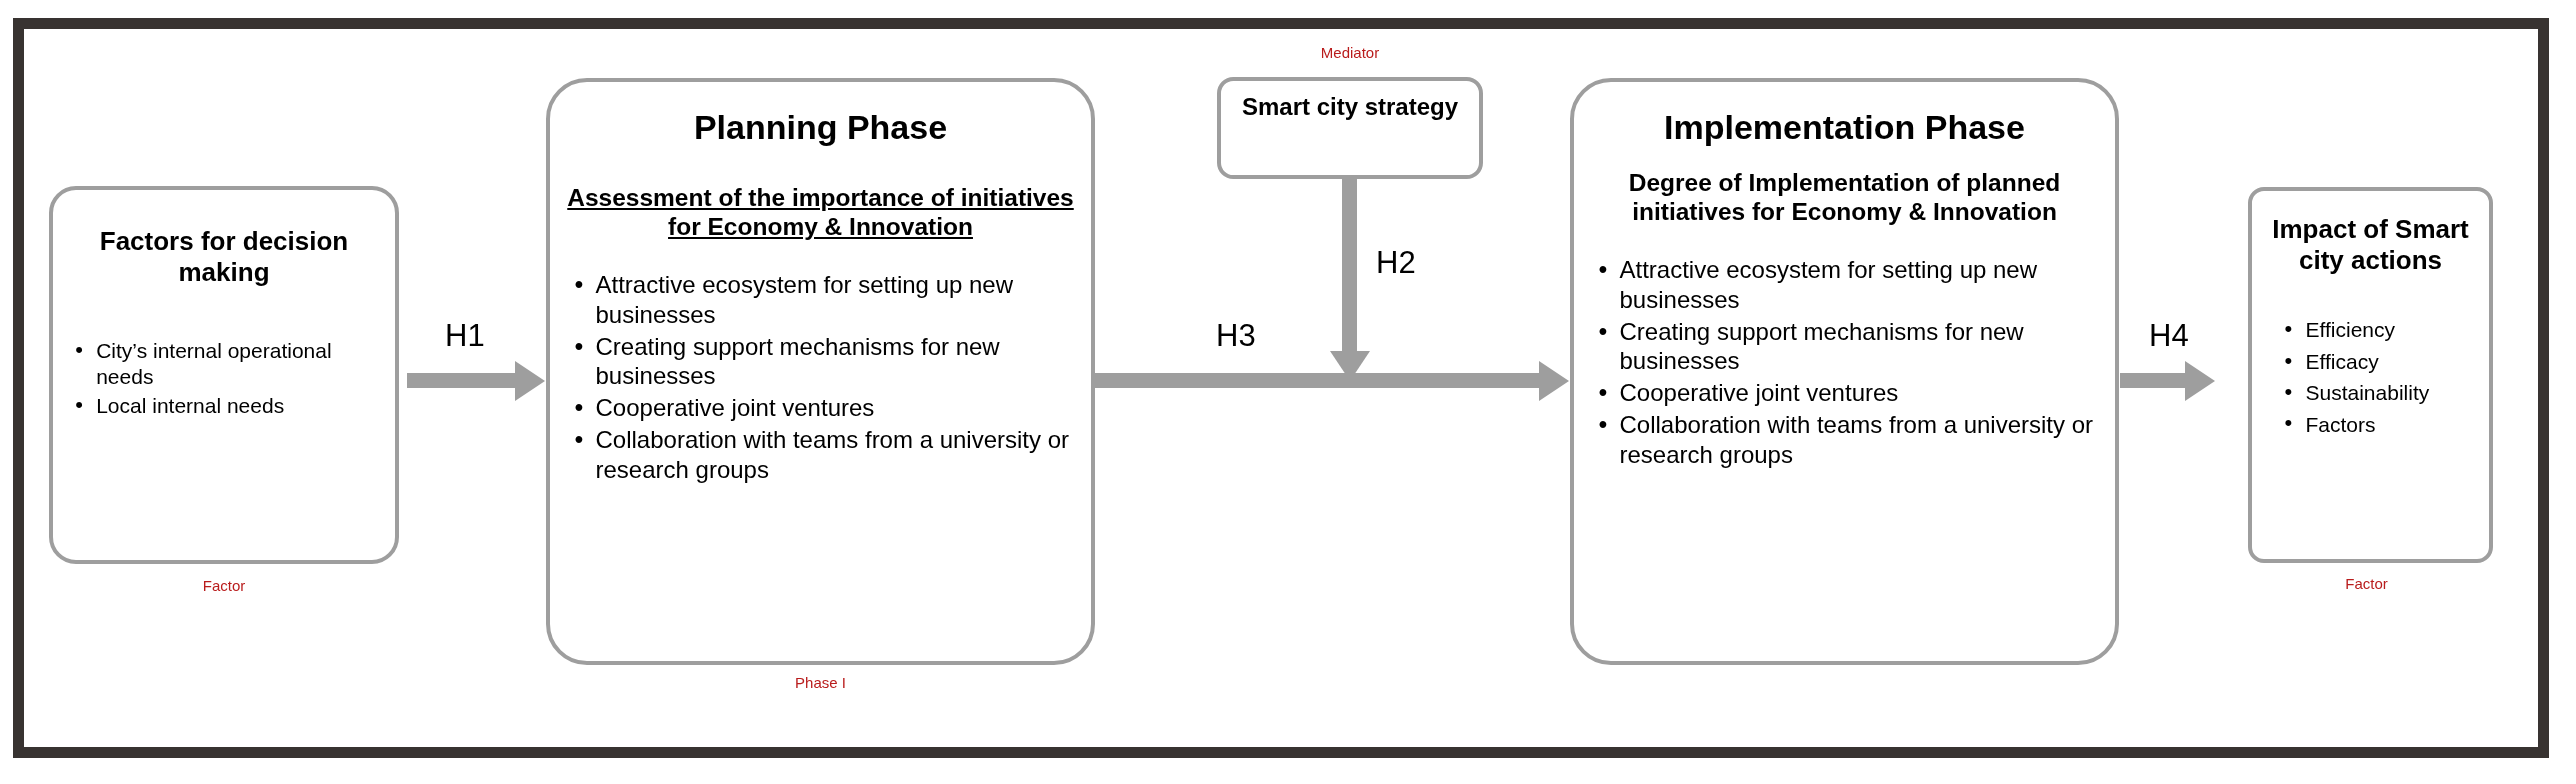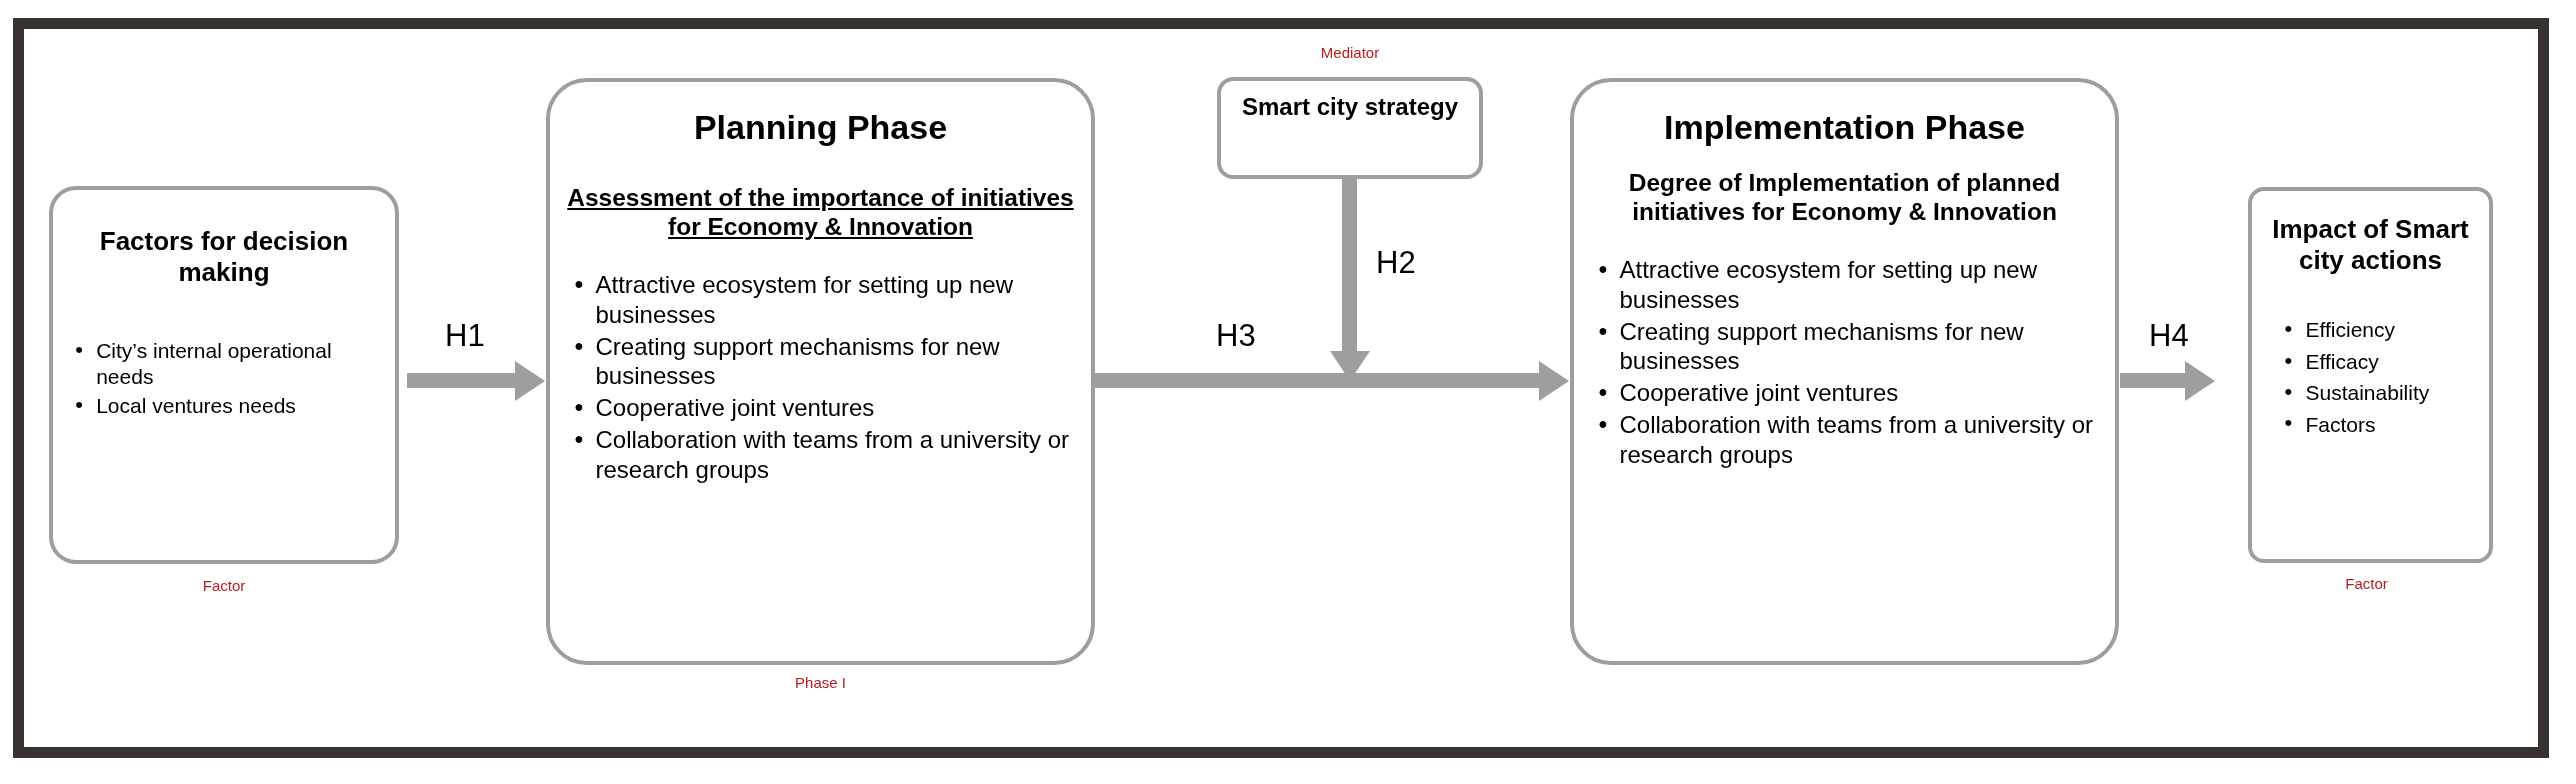--- a/index.html
+++ b/index.html
@@ -175,21 +175,21 @@
 <body>
 
 <div id="canvas">
 
   <div class="outer-frame"></div>
 
   <div class="node" id="node-factors">
     <div class="node-title">Factors for decision making</div>
     <ul class="bullets">
       <li>City’s internal operational needs</li>
-      <li>Local ventures needs</li>
+      <li>Local internal needs</li>
     </ul>
   </div>
   <div class="caption" style="left:49px; top:577px; width:350px;">Factor</div>
 
   <div class="arrow-h" style="left:407px; top:381px; width:138px;">
     <div class="shaft" style="width:111px;"></div>
     <div class="head" style="left:108px;"></div>
   </div>
   <div class="hlabel" style="left:445px; top:318px;">H1</div>
 

